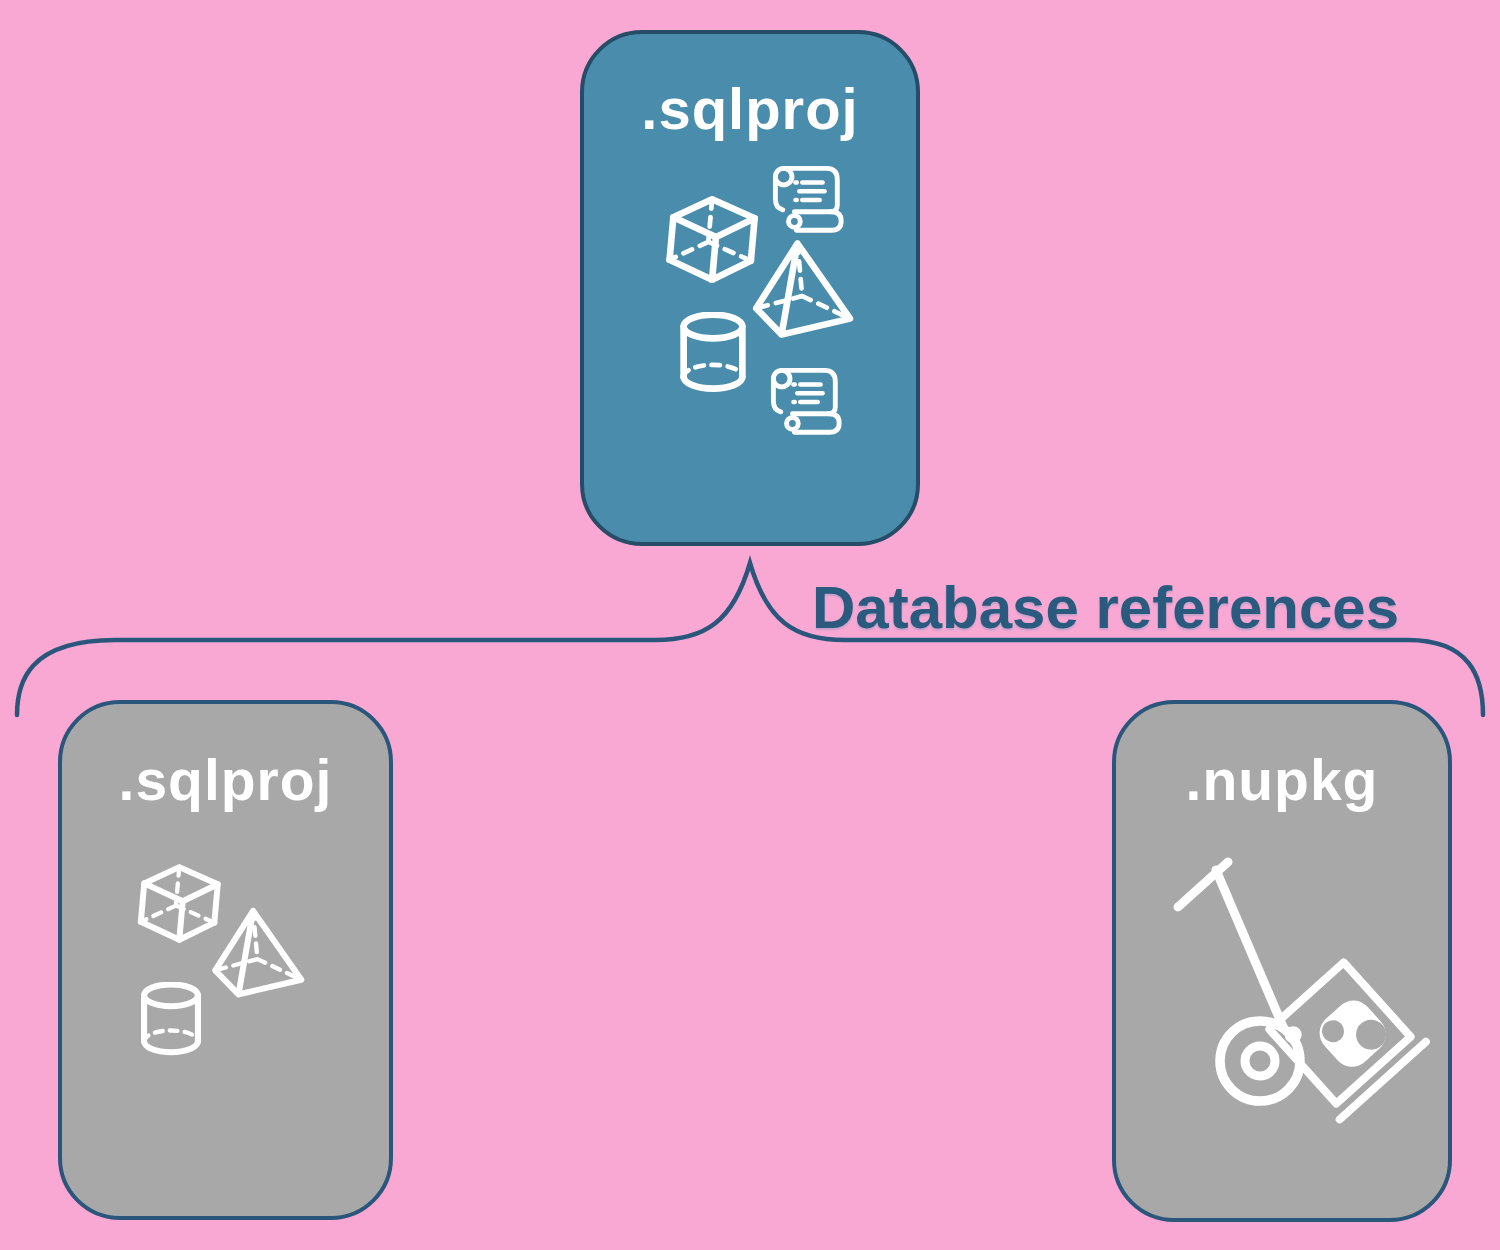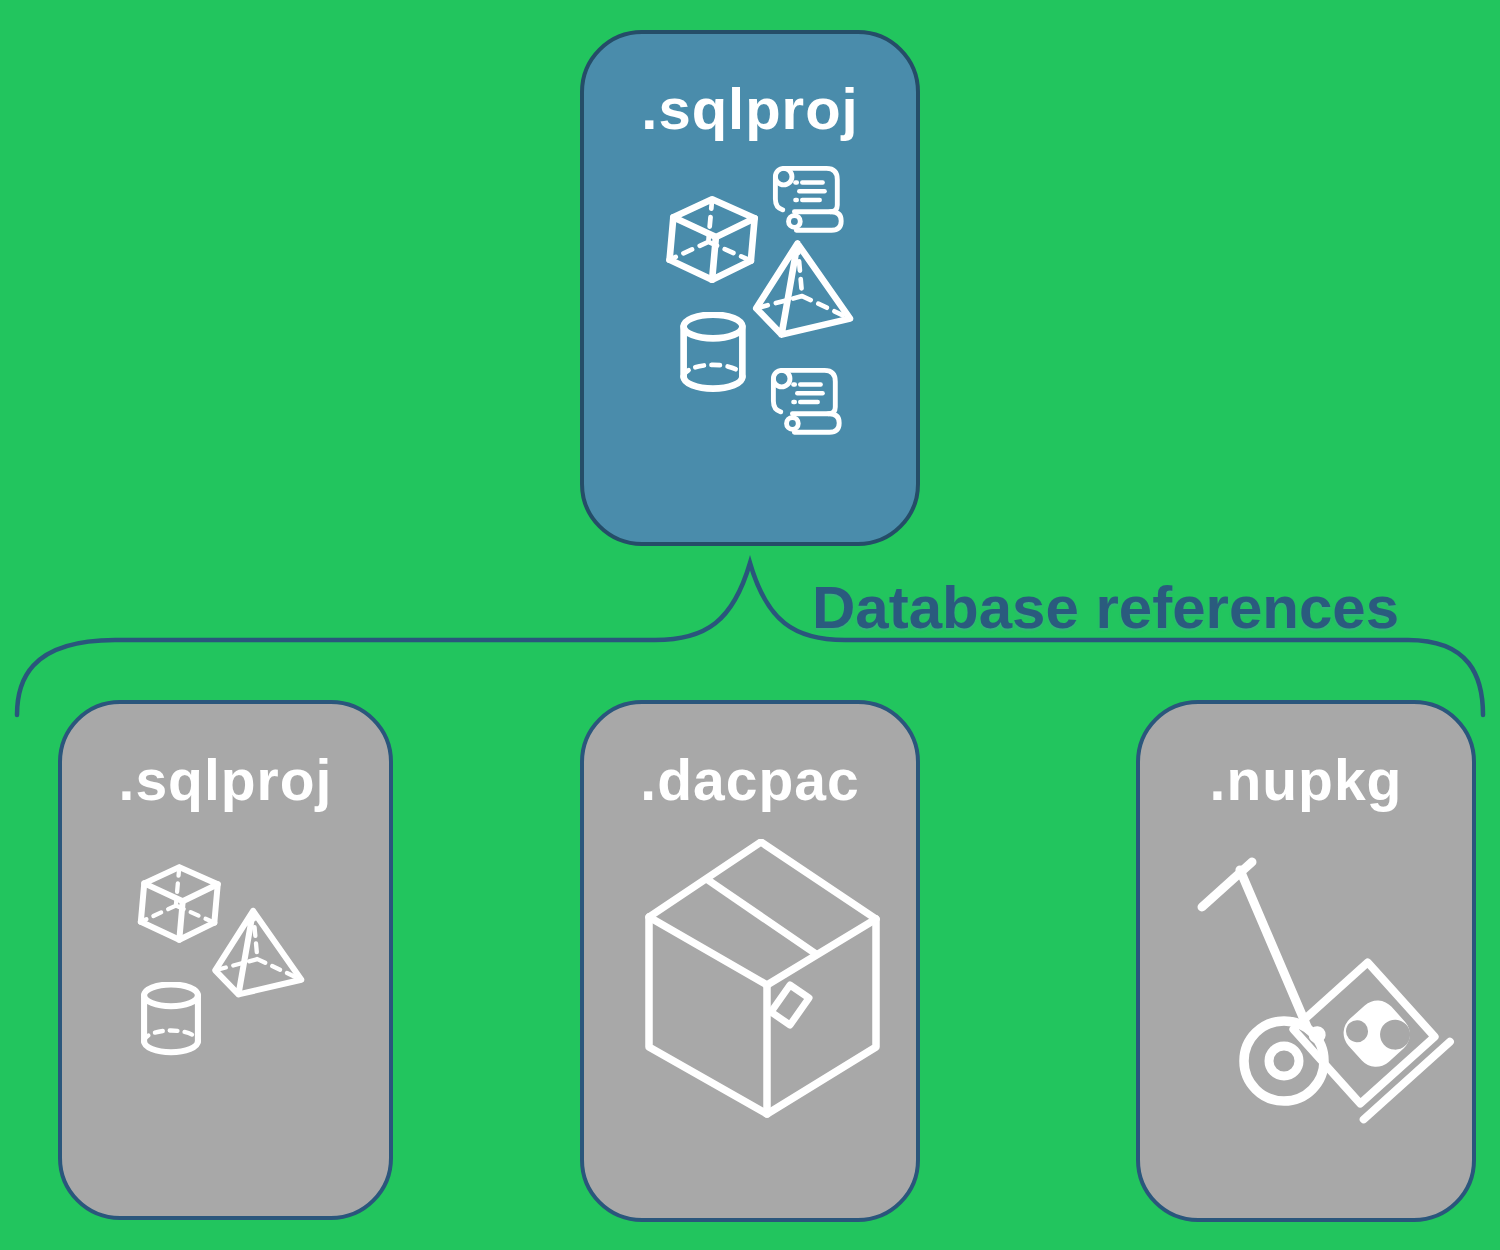--- a/index.html
+++ b/index.html
@@ -1,18 +1,18 @@
 <!DOCTYPE html>
 <html><head>
 <meta charset="utf-8">
 <style>
   html,body { margin:0; padding:0; background:#ffffff; }
   .canvas {
     position:relative; width:1500px; height:1250px;
-    background:#22c55e; overflow:hidden;
+    background:#f9a8d4; overflow:hidden;
     font-family:"Liberation Sans", sans-serif;
   }
   .card {
     position:absolute; box-sizing:border-box;
     border-radius:62px; border:4px solid #2a567c;
   }
   .card.teal { background:#4a8cab; border-color:#254d68; }
   .card.gray { background:#a8a8a8; border-color:#2a567c; }
   .card-title {
     text-align:center; font-weight:700; color:#ffffff;
@@ -125,35 +125,22 @@
     <svg class="icon" style="left:76px; top:278px;" width="66" height="77" viewBox="0 0 76 88">
       <g stroke="#ffffff" fill="none" stroke-linecap="round">
         <ellipse stroke-width="7" cx="38" cy="15" rx="31" ry="12.5"></ellipse>
         <path stroke-width="7" d="M 7 15 V 68 M 69 15 V 68"></path>
         <path stroke-width="7" d="M 7 68 A 31 12.5 0 0 0 69 68"></path>
         <path stroke-width="5" stroke-dasharray="9 8" d="M 7 68 A 31 12.5 0 0 1 69 68"></path>
       </g>
     </svg>
   </div>
 
-  <div class="card gray" style="left:580px; top:700px; width:340px; height:522px;">
-    <div class="card-title title-child">.dacpac</div>
 
-    <svg class="icon" style="left:55px; top:135px;" width="250" height="290" viewBox="0 0 250 290">
-      <g stroke="#ffffff" stroke-width="7.5" fill="none" stroke-linecap="round" stroke-linejoin="round">
-        <path d="M 122 3 L 237 80 L 237 208 L 128 275 L 10 208 L 10 78 Z"></path>
-        <path d="M 237 80 L 128 146 L 10 78"></path>
-        <path d="M 128 146 L 128 275"></path>
-        <path d="M 69 41 L 177 115"></path>
-        <path stroke-width="7" d="M 151 146 L 170 159 L 151 186 L 132 173 Z"></path>
-      </g>
-    </svg>
-  </div>
-
-  <div class="card gray" style="left:1112px; top:700px; width:340px; height:522px;margin-left:24px;">
+  <div class="card gray" style="left:1112px; top:700px; width:340px; height:522px;">
     <div class="card-title title-child">.nupkg</div>
 
     <svg class="icon" style="left:48px; top:145px;" width="280" height="280" viewBox="0 0 280 280">
 
       <g stroke="#ffffff" stroke-width="9" fill="none" stroke-linecap="round">
         <path d="M 14 58 L 64 13"></path>
         <path d="M 52 21 L 120 180"></path>
       </g>
 
       <g>

